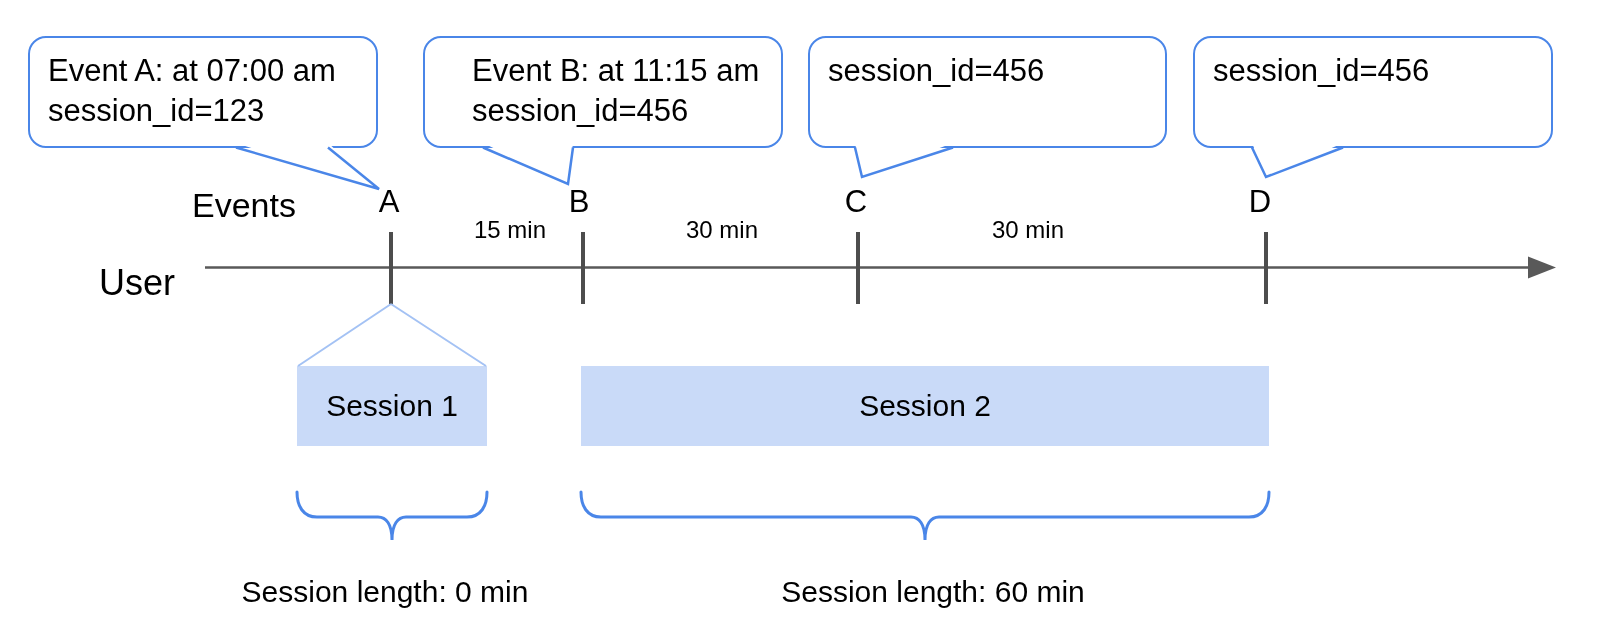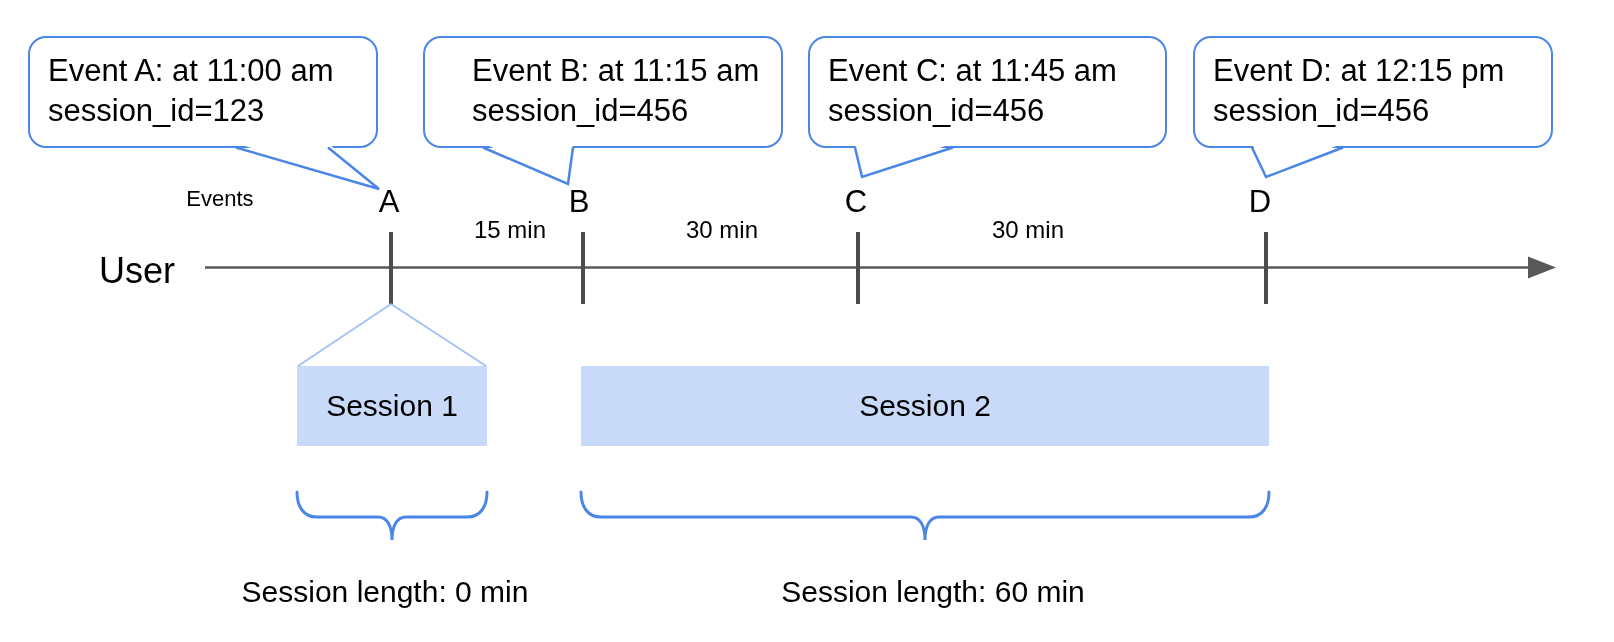--- a/index.html
+++ b/index.html
@@ -41,59 +41,57 @@
     z-index:3;pointer-events:none;
   }
   .tail-fill{fill:#ffffff;stroke:none;}
   .tail-stroke{fill:none;stroke:var(--accent-blue);stroke-width:2.5;stroke-linejoin:miter;}
   .tl-line{stroke:var(--line-gray);stroke-width:2.5;}
   .tl-head{fill:var(--line-gray);}
   .tick{fill:#4d4d4d;}
   .funnel{fill:none;stroke:var(--funnel-blue);stroke-width:2;}
   .brace{fill:none;stroke:var(--accent-blue);stroke-width:3;stroke-linecap:round;}
   
-  .events-label{font-size:22px;top:186px;}
+  .events-label{font-size:34px;top:186px;margin-left:24px;}
   .user-label{font-size:36px;top:250px;}
   .marker{font-size:31px;top:184px;}
   .interval{font-size:24px;top:216px;}
   .session-box{
     position:absolute;top:366px;height:80px;
     background:var(--session-fill);
     display:flex;align-items:center;justify-content:center;
     font-size:30px;z-index:1;
   }
   .length-label{font-size:30px;top:575px;}
 </style>
 </head>
 <body>
 
 <div class="canvas">
 
   <div class="bubble" style="left:28px;top:36px;width:350px;">
-    <div><span class="b">Event A:</span> <span>at 11:00 am</span></div>
+    <div><span class="b">Event A:</span> <span>at 07:00 am</span></div>
     <div>session_id=123</div>
   </div>
 
   <div class="bubble" style="left:423px;top:36px;width:360px;padding-left:47px;">
     <div><span class="b">Event B:</span> <span>at 11:15 am</span></div>
     <div>session_id=456</div>
   </div>
 
   <div class="bubble" style="left:808px;top:36px;width:359px;">
-    <div><span class="b">Event C:</span> <span>at 11:45 am</span></div>
     <div>session_id=456</div>
   </div>
 
   <div class="bubble" style="left:1193px;top:36px;width:360px;">
-    <div><span class="b">Event D:</span> <span>at 12:15 pm</span></div>
     <div>session_id=456</div>
   </div>
 
   <div class="abs center-x events-label" style="left:220px;">Events</div>
-  <div class="abs center-x user-label" style="left:137px;">User</div>
+  <div class="abs center-x user-label" style="left:137px;margin-top:12px;">User</div>
 
   <div class="abs center-x marker" style="left:389px;">A</div>
   <div class="abs center-x marker" style="left:579px;">B</div>
   <div class="abs center-x marker" style="left:856px;">C</div>
   <div class="abs center-x marker" style="left:1260px;">D</div>
 
   <div class="abs center-x interval" style="left:510px;">15 min</div>
   <div class="abs center-x interval" style="left:722px;">30 min</div>
   <div class="abs center-x interval" style="left:1028px;">30 min</div>
 

